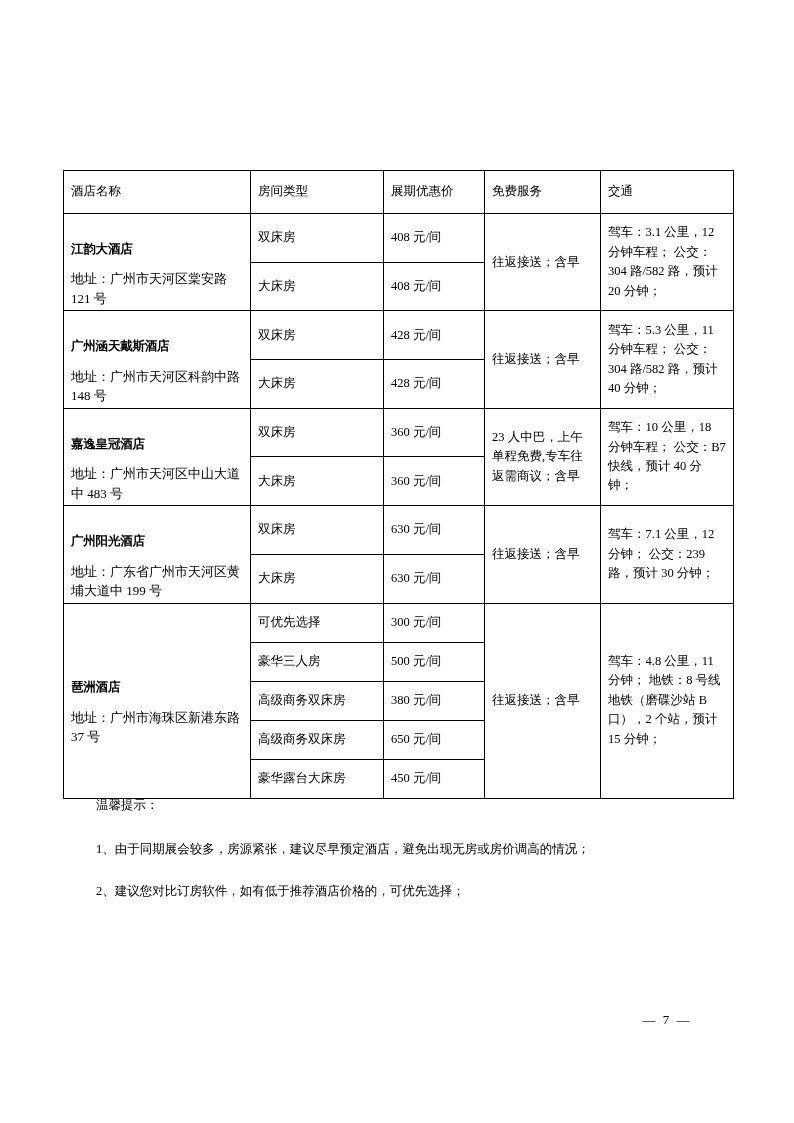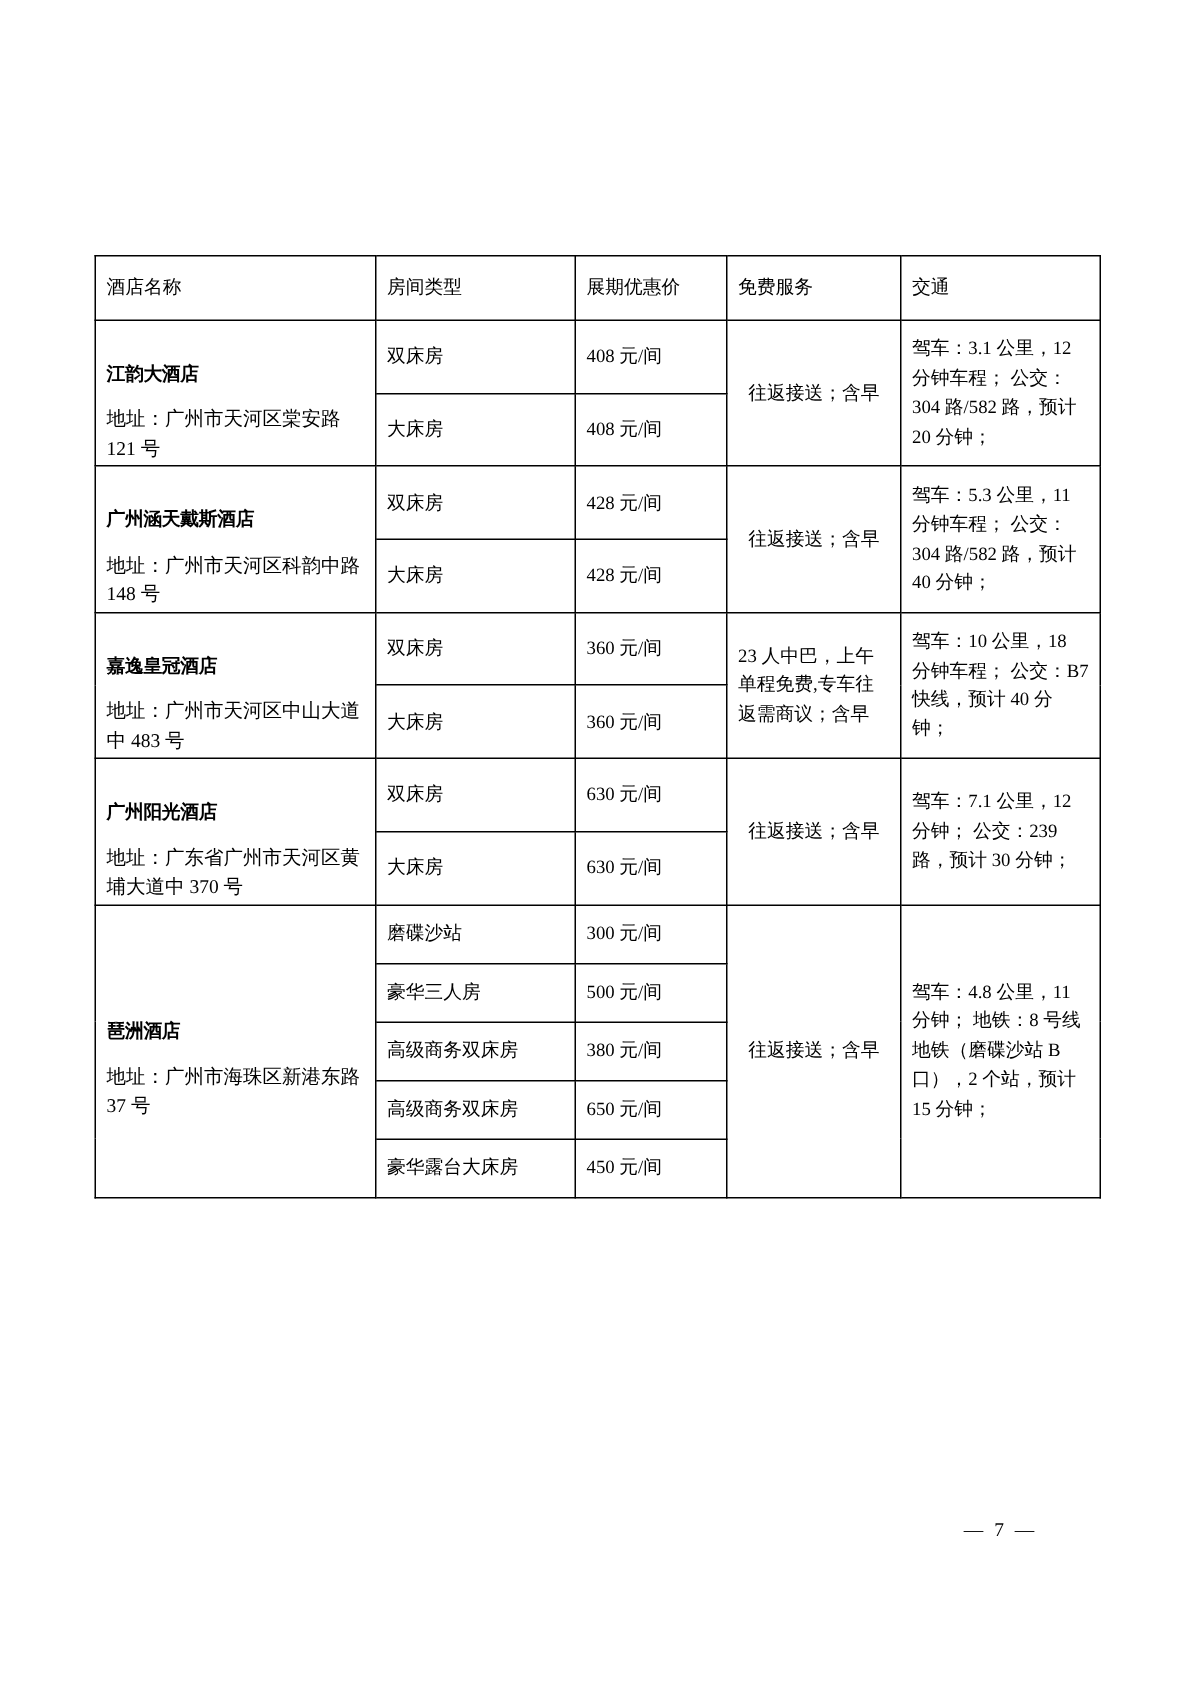--- a/index.html
+++ b/index.html
@@ -78,21 +78,21 @@
   }
   td.cell-price {
     font-size: 12.5px;
   }
   td.cell-free {
     text-align: left;
     font-size: 12.5px;
     line-height: 1.6;
   }
   td.cell-free.centered {
-    text-align: center;
+    text-align: left;
     margin-left: 42px;
   }
   td.cell-trans {
     vertical-align: top;
     font-size: 12.5px;
     line-height: 1.55;
     padding-top: 6px;
   }
   .notes {
     position: absolute;
@@ -187,38 +187,38 @@
           <td class="cell-trans" rowspan="2">驾车：10 公里，18 分钟车程；
 公交：B7 快线，预计 40 分钟；</td>
         </tr>
         <tr>
           <td class="cell-type">大床房</td>
           <td class="cell-price">360 元/间</td>
         </tr>
         <tr>
           <td class="cell-name" rowspan="2">
             <span class="hotel-name">广州阳光酒店</span>
-            <span class="hotel-addr">地址：广东省广州市天河区黄埔大道中 370 号</span>
+            <span class="hotel-addr">地址：广东省广州市天河区黄埔大道中 199 号</span>
           </td>
           <td class="cell-type">双床房</td>
           <td class="cell-price">630 元/间</td>
           <td class="cell-free centered" rowspan="2">往返接送；含早</td>
           <td class="cell-trans" rowspan="2">驾车：7.1 公里，12 分钟；
 公交：239 路，预计 30 分钟；</td>
         </tr>
         <tr>
           <td class="cell-type">大床房</td>
           <td class="cell-price">630 元/间</td>
         </tr>
         <tr>
           <td class="cell-name" rowspan="5">
             <span class="hotel-name">琶洲酒店</span>
             <span class="hotel-addr">地址：广州市海珠区新港东路37 号</span>
           </td>
-          <td class="cell-type">磨碟沙站</td>
+          <td class="cell-type">可优先选择</td>
           <td class="cell-price">300 元/间</td>
           <td class="cell-free centered" rowspan="5">往返接送；含早</td>
           <td class="cell-trans" rowspan="5">驾车：4.8 公里，11 分钟；
 地铁：8 号线地铁（磨碟沙站 B 口），2 个站，预计 15 分钟；</td>
         </tr>
         <tr>
           <td class="cell-type">豪华三人房</td>
           <td class="cell-price">500 元/间</td>
         </tr>
         <tr>
@@ -229,18 +229,23 @@
           <td class="cell-type">高级商务双床房</td>
           <td class="cell-price">650 元/间</td>
         </tr>
         <tr>
           <td class="cell-type">豪华露台大床房</td>
           <td class="cell-price">450 元/间</td>
         </tr>
       </tbody>
   </table>
 
+  <div class="notes">
+    <div class="note-line note-title">温馨提示：</div>
+    <div class="note-line">1、由于同期展会较多，房源紧张，建议尽早预定酒店，避免出现无房或房价调高的情况；</div>
+    <div class="note-line">2、建议您对比订房软件，如有低于推荐酒店价格的，可优先选择；</div>
+  </div>
 
   <div class="page-footer">
     <span class="pn">— 7 —</span>
   </div>
 
 </div>
 
 </body></html>

